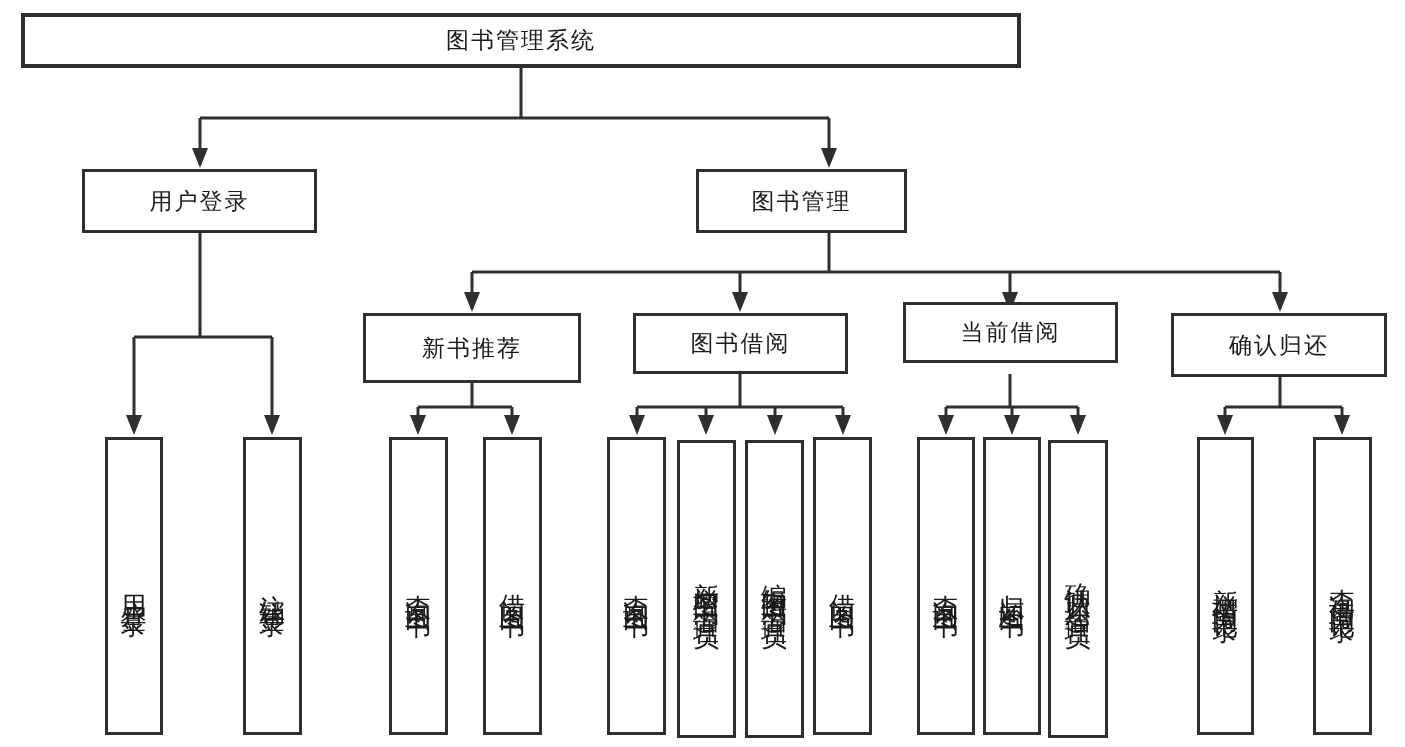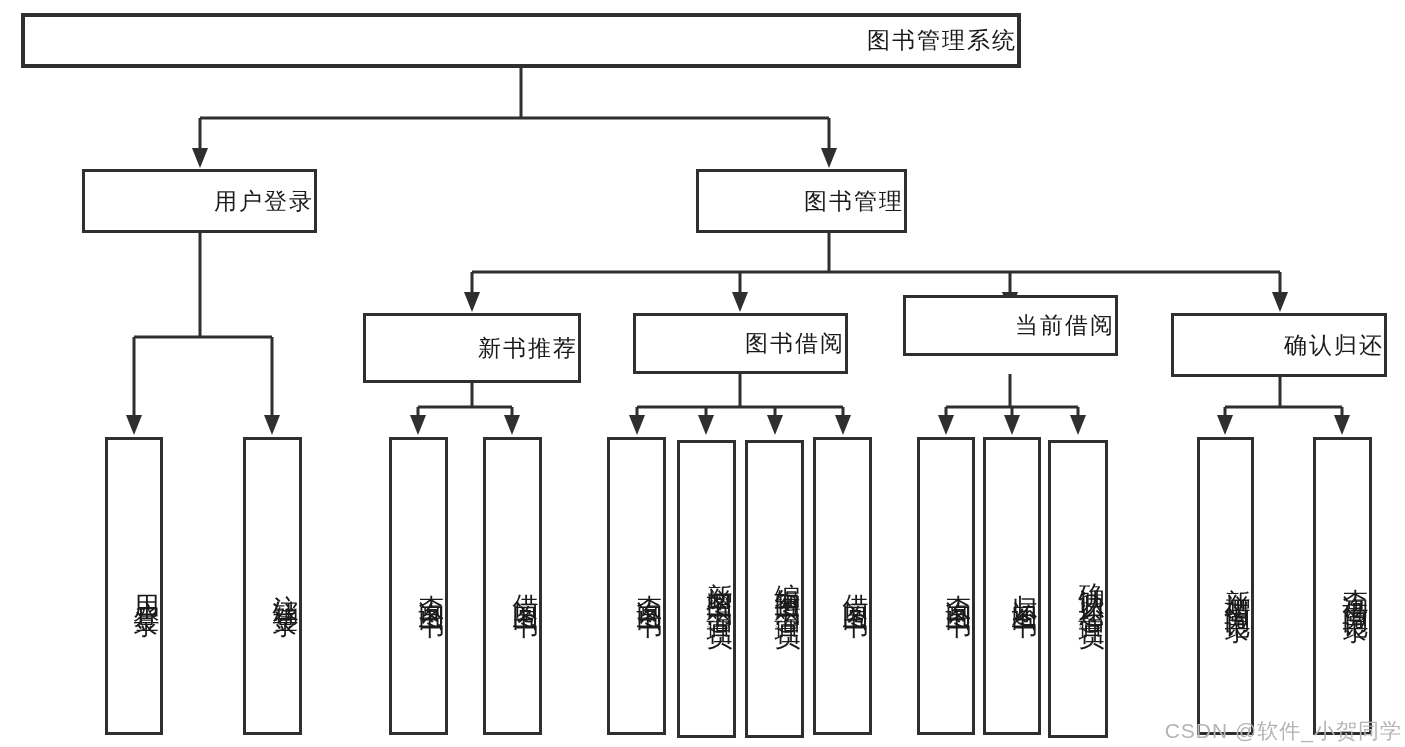--- a/index.html
+++ b/index.html
@@ -12,21 +12,21 @@
     color: #1a1a1a;
     overflow: hidden;
   }
   .node {
     position: absolute;
     box-sizing: border-box;
     background: #ffffff;
     border: 3px solid #2f2f2f;
     display: flex;
     align-items: center;
-    justify-content: flex-end;
+    justify-content: center;
     text-align: center;
   }
   .node.root { border-width: 4px; }
   .node.h span {
     font-size: 23px;
     letter-spacing: 2px;
     white-space: nowrap;
   }
   .node.v span {
     writing-mode: vertical-rl;
@@ -111,21 +111,21 @@
   <div class="node h" style="left:696px;top:169px;width:211px;height:64px">
     <span>图书管理</span>
   </div>
 
   <div class="node h" style="left:363px;top:313px;width:218px;height:70px">
     <span>新书推荐</span>
   </div>
   <div class="node h" style="left:633px;top:313px;width:215px;height:61px">
     <span>图书借阅</span>
   </div>
-  <div class="node h" style="left:903px;top:295px;width:215px;height:61px">
+  <div class="node h" style="left:903px;top:302px;width:215px;height:61px">
     <span>当前借阅</span>
   </div>
   <div class="node h" style="left:1171px;top:313px;width:216px;height:64px">
     <span>确认归还</span>
   </div>
 
   <div class="node v" style="left:105px;top:437px;width:58px;height:298px">
     <span>用户登录</span>
   </div>
   <div class="node v" style="left:243px;top:437px;width:59px;height:298px">
@@ -162,15 +162,14 @@
     <span>确认归还（管理员）</span>
   </div>
 
   <div class="node v" style="left:1197px;top:437px;width:57px;height:298px">
     <span>新增借阅记录</span>
   </div>
   <div class="node v" style="left:1313px;top:437px;width:59px;height:298px">
     <span>查询借阅记录</span>
   </div>
 
-  <div class="watermark">CSDN @软件_小贺同学</div>
 
 </div>
 
 </body></html>

